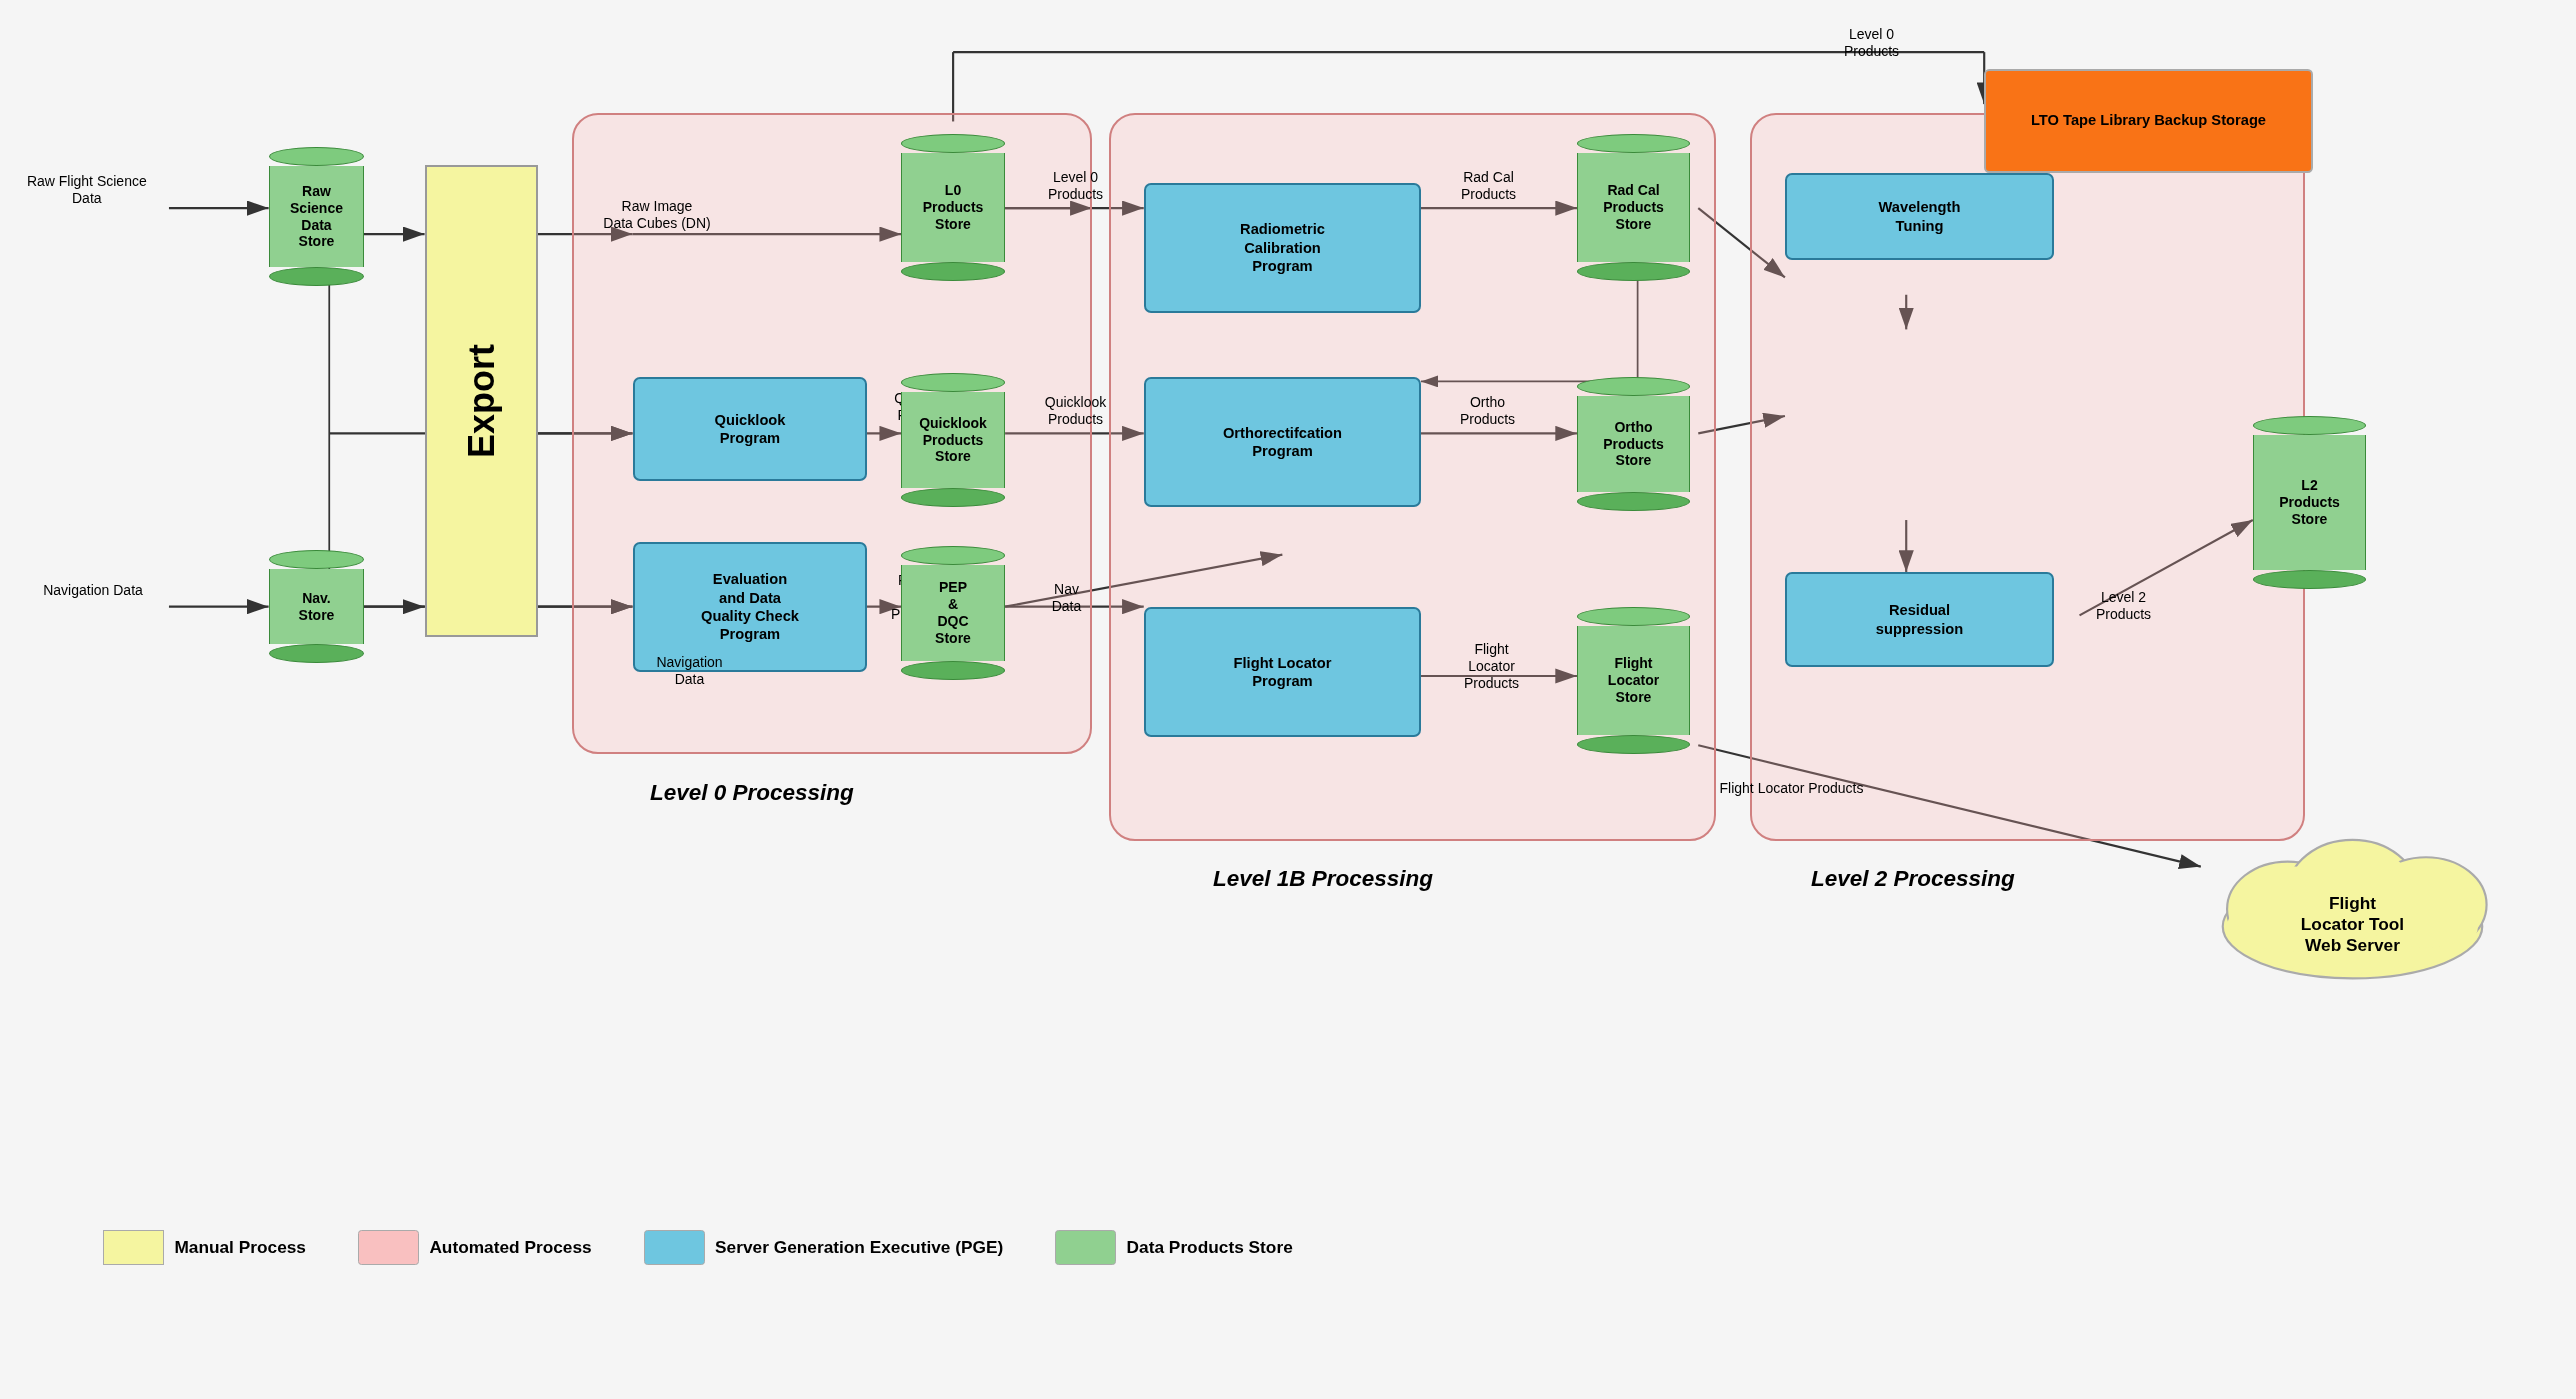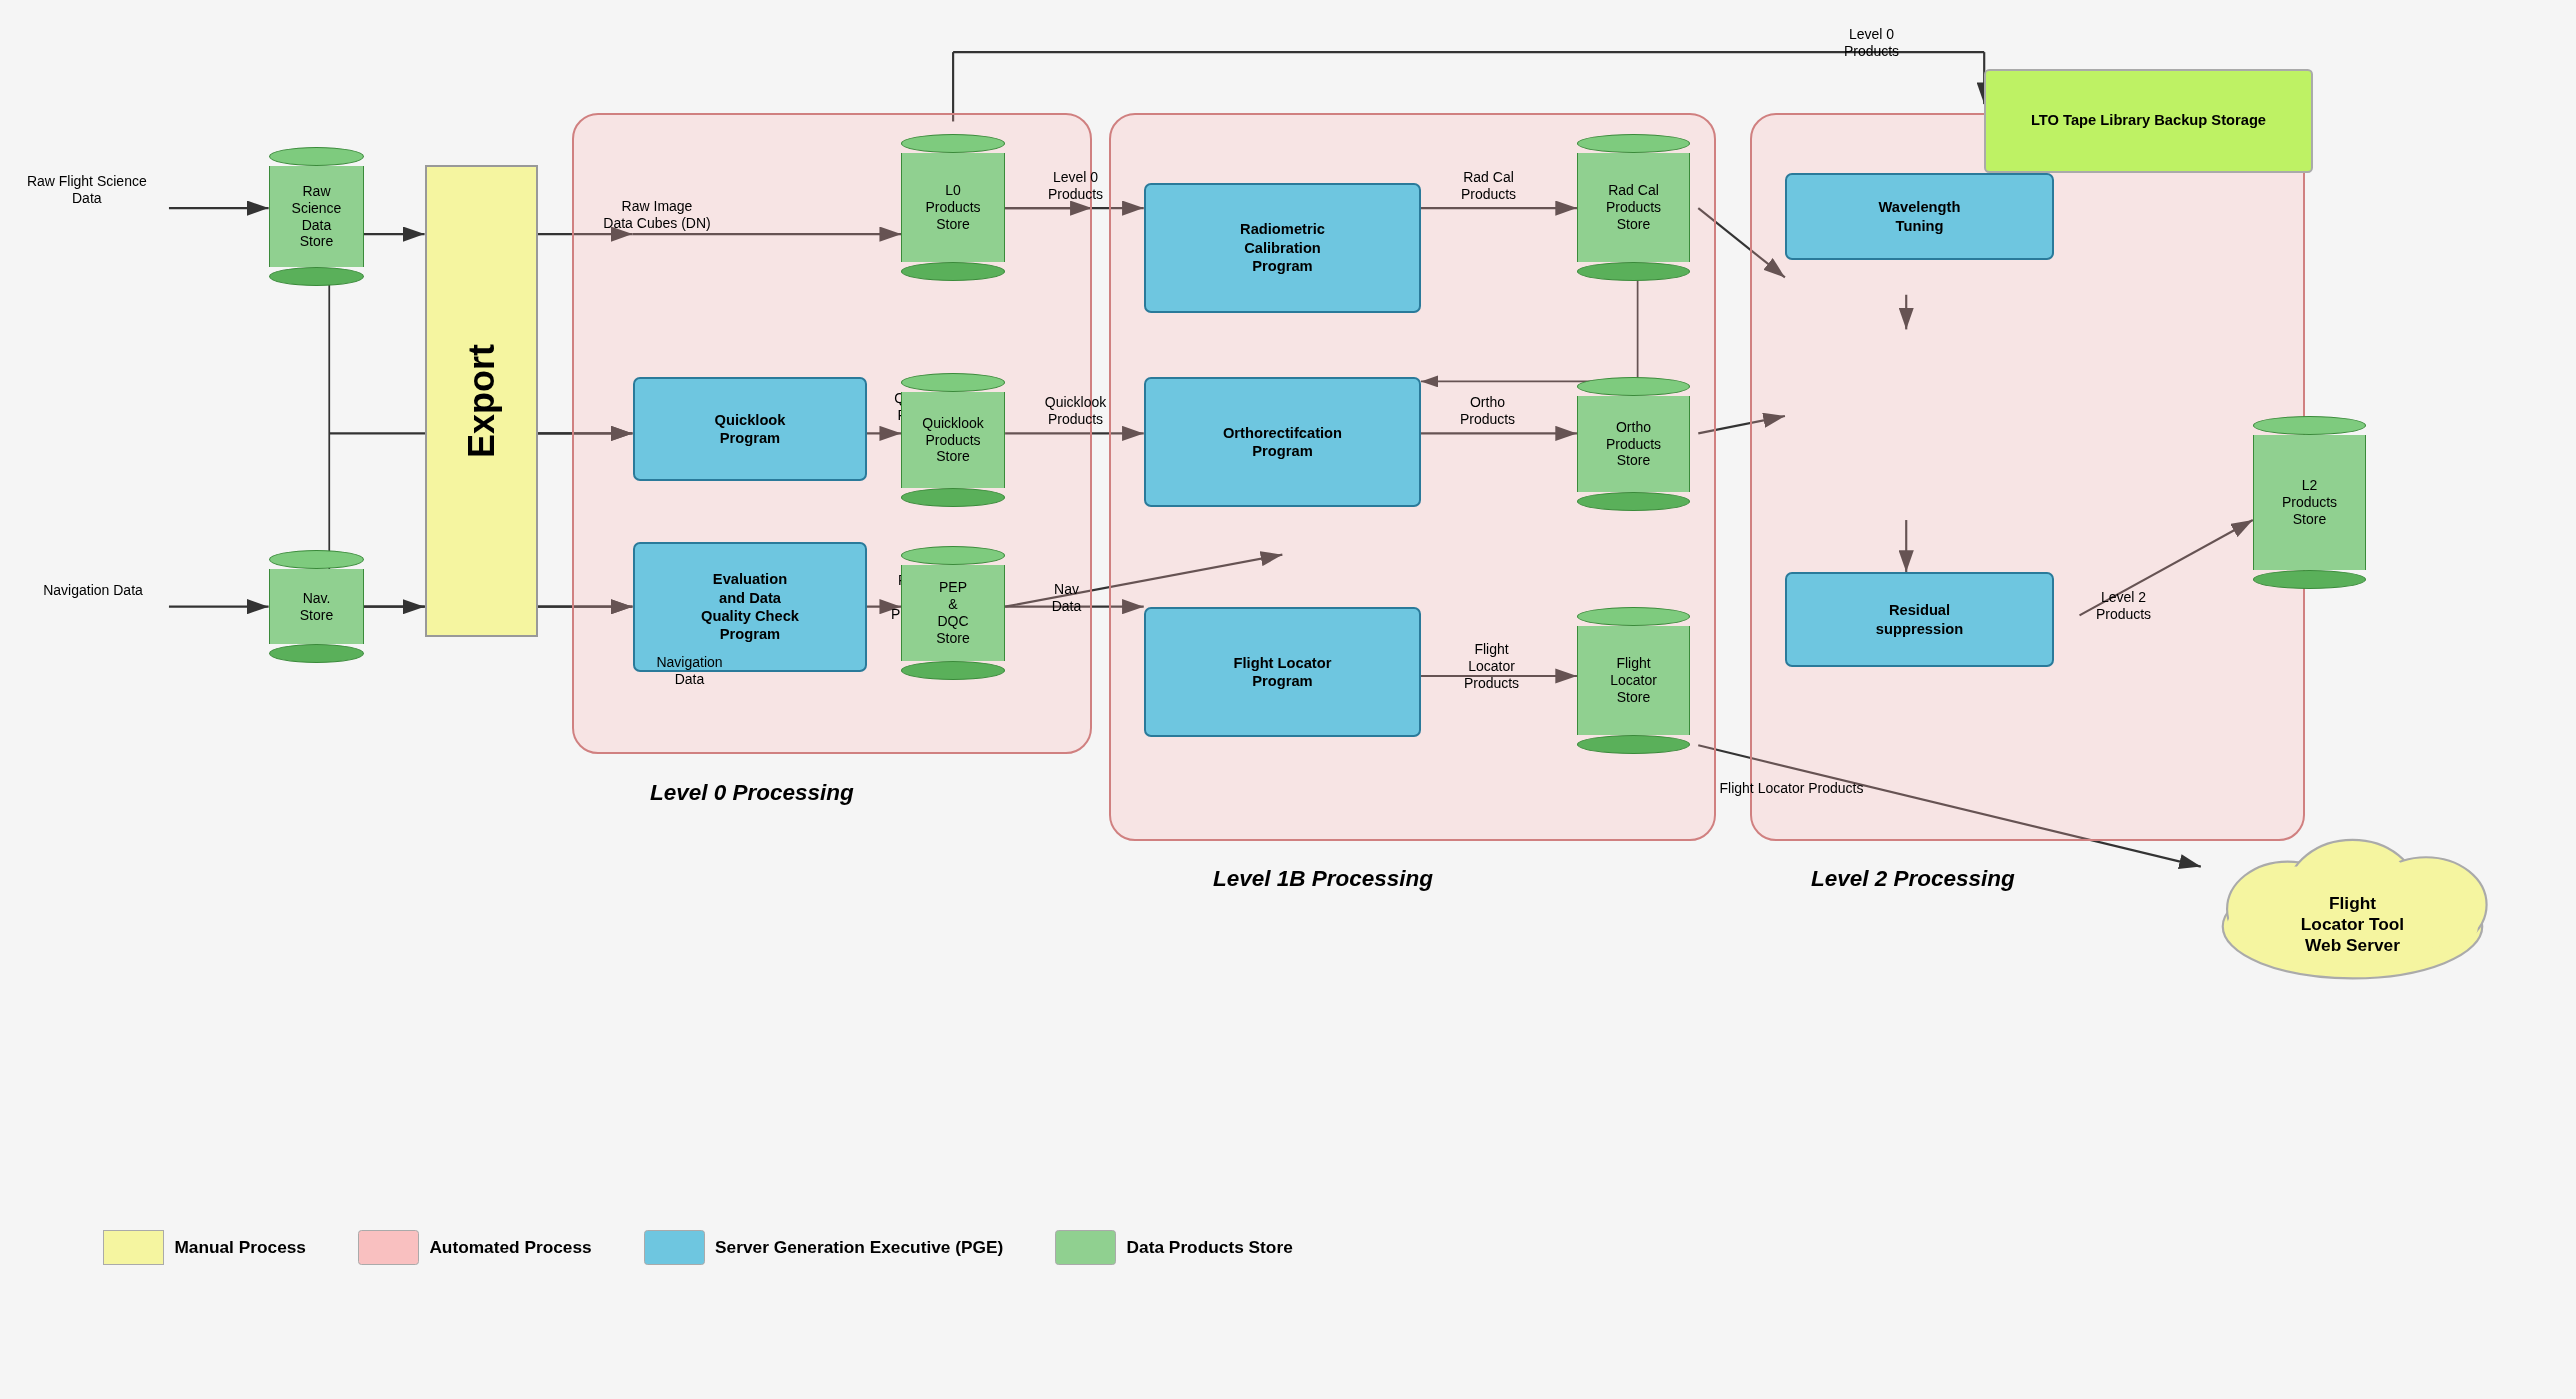--- a/index.html
+++ b/index.html
@@ -78,21 +78,21 @@
     .cyl-body {
       width: 100%;
       background: #90d090;
       border-left: 1.7px solid #3a8a3a;
       border-right: 1.7px solid #3a8a3a;
       display: flex;
       align-items: center;
       justify-content: center;
       text-align: center;
       font-size: 14px;
-      font-weight: normal;
+      font-weight: bold;
       line-height: 1.2;
       padding: 21px;
     }
     .cyl-bottom {
       width: 100%;
       height: 19px;
       background: #5ab05a;
       border: 1.7px solid #3a8a3a;
       border-radius: 50%;
     }
@@ -150,21 +150,21 @@
     .section-label {
       position: absolute;
       font-size: 22.5px;
       font-weight: bold;
       font-style: italic;
     }
 
     
     .lto-box {
       position: absolute;
-      background: #bef264;
+      background: #f97316;
       border: 2.2px solid #aaa;
       border-radius: 5.2px;
       display: flex;
       align-items: center;
       justify-content: center;
       text-align: center;
       font-size: 14.7px;
       font-weight: bold;
       line-height: 1.3;
       padding: 7px;

